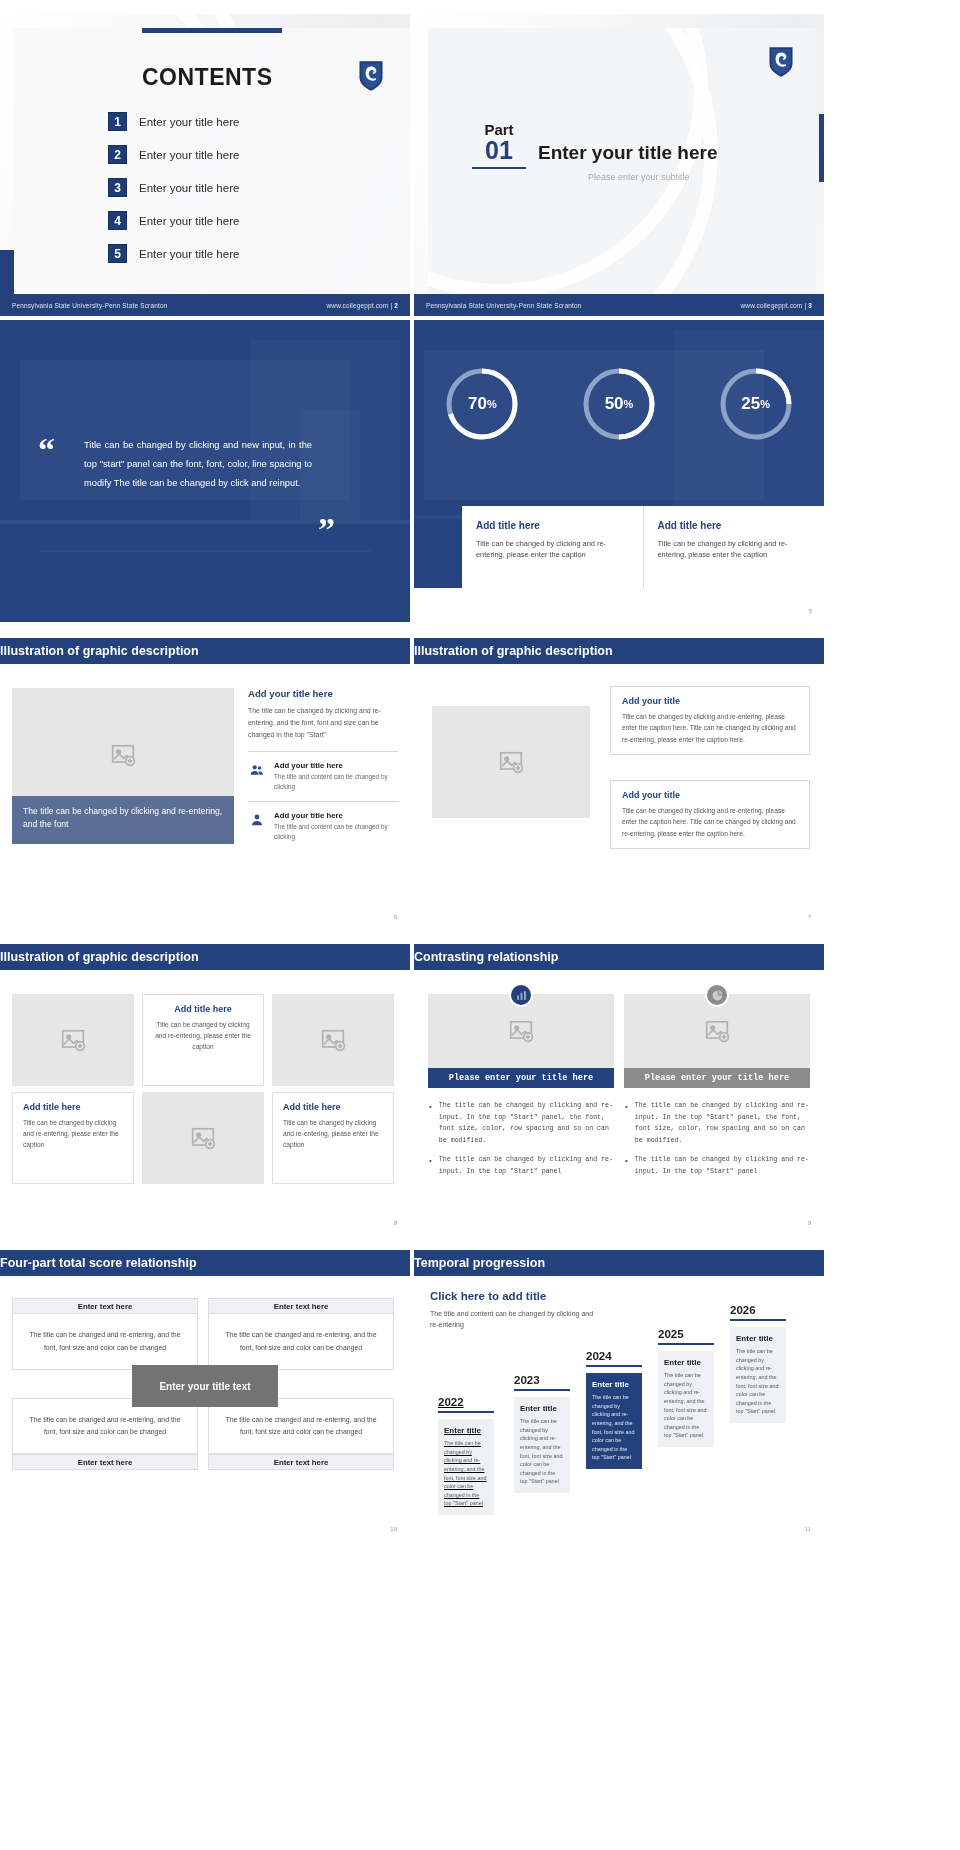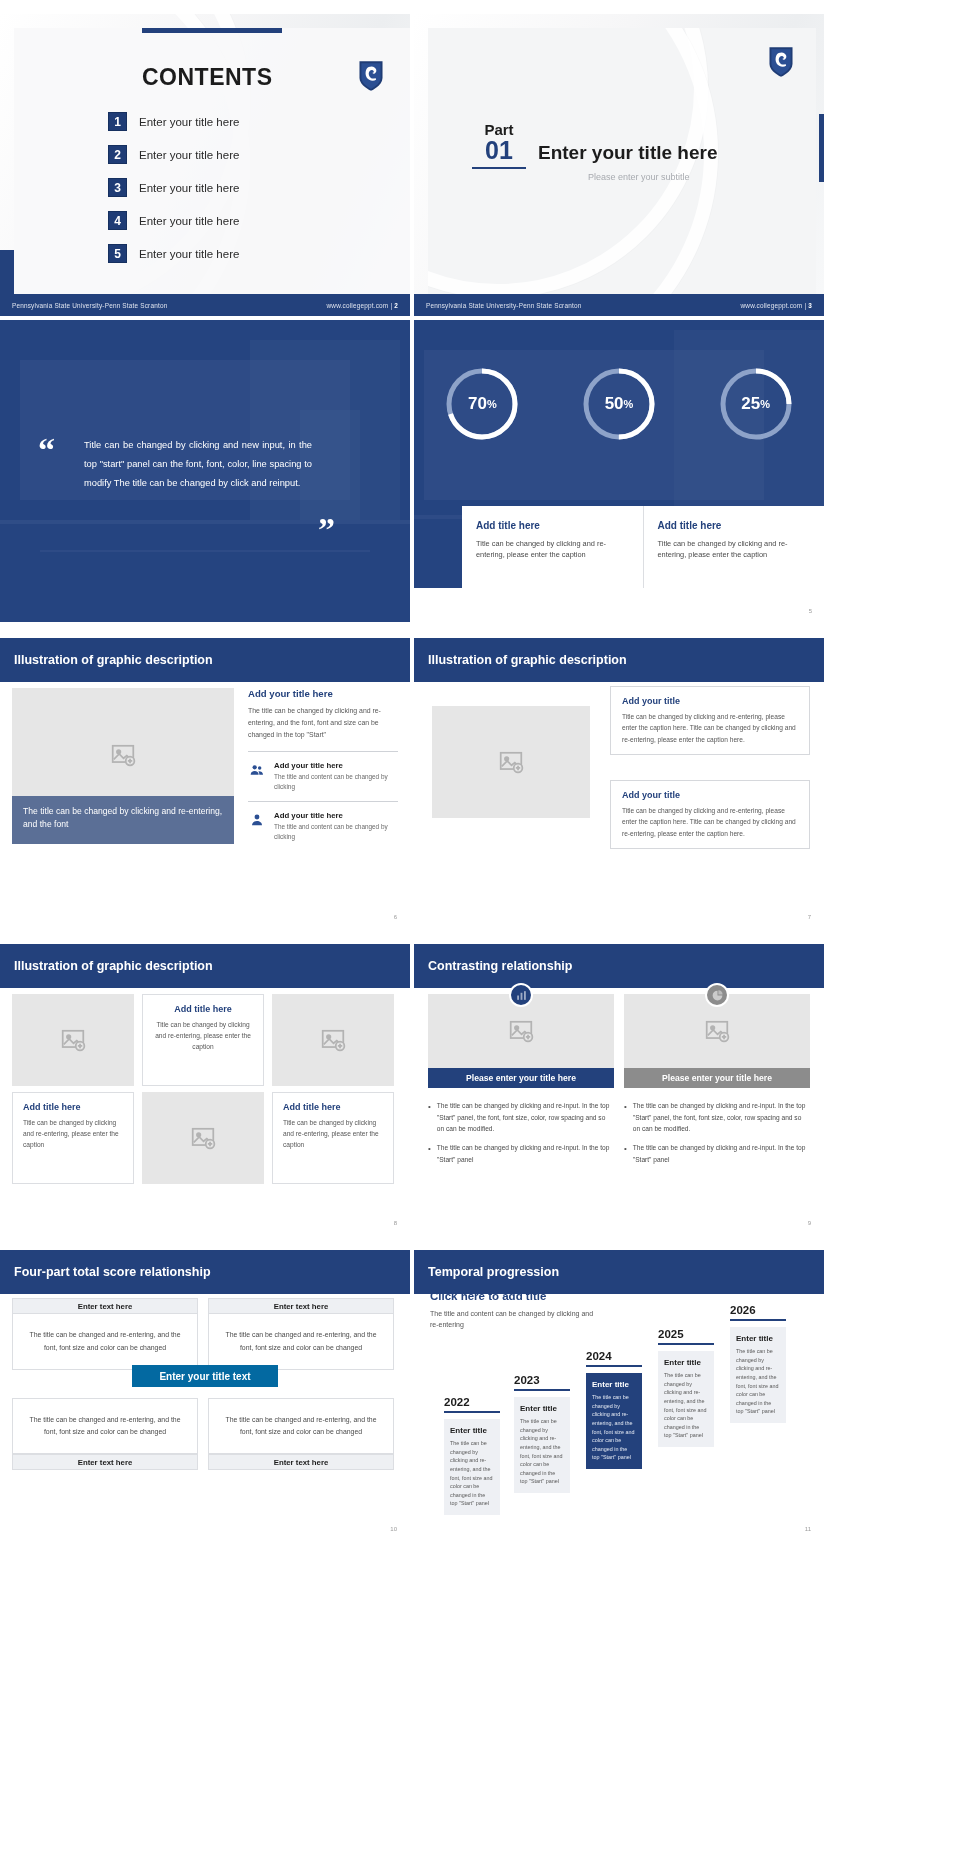--- a/index.html
+++ b/index.html
@@ -89,22 +89,22 @@
     display:flex; z-index:3;
   }
   .s5-col{ flex:1; padding:14px 14px 0 14px;}
   .s5-col + .s5-col{ border-left:1px solid #dcdee2;}
   .s5-col h4{ font-size:10px; color:#23417c; margin-bottom:7px;}
   .s5-col p{ font-size:7.4px; color:#4a4a4a; line-height:1.55;}
   .s5-pg{ position:absolute; right:12px; bottom:8px; font-size:6px; color:#9a9a9a; z-index:4;}
 
   
   .hdr{
-    position:absolute; left:0; right:0; top:12px; height:44px; background:#23417c;
-    color:#fff; font-size:12.5px; font-weight:bold; display:flex; align-items:center; padding-left:14px;
+    position:absolute; left:0; right:0; top:12px; height:26px; background:#23417c;
+    color:#fff; font-size:12.5px; font-weight:bold; display:flex; align-items:center; 
   }
   .pgnum{ position:absolute; right:13px; bottom:8px; font-size:6px; color:#9a9a9a;}
   .ph{ background:#e6e6e6; display:flex; align-items:center; justify-content:center;}
   .ph svg{ width:26px; height:26px; opacity:.55;}
 
   
   .s6-img{ position:absolute; left:12px; top:62px; width:222px; height:134px;}
   .s6-cap{
     position:absolute; left:12px; top:170px; width:222px; height:48px; background:#5b6f96;
     color:#fff; font-size:8.6px; line-height:1.55; padding:9px 11px;
@@ -125,38 +125,38 @@
   .s7-box h4{ font-size:9px; color:#23417c; margin-bottom:5px;}
   .s7-box p{ font-size:6.6px; color:#575757; line-height:1.72;}
   .s8-box{ border:1px solid #dcdee2; background:#fff; padding:9px 10px;}
   .s8-box h4{ font-size:9px; color:#23417c; margin-bottom:5px;}
   .s8-box p{ font-size:6.6px; color:#575757; line-height:1.7;}
   .s8-c{ border:1px solid #dcdee2; background:#fff; padding:9px 10px; text-align:center;}
   .s8-c h4{ font-size:9px; color:#23417c; margin-bottom:5px;}
   .s8-c p{ font-size:6.6px; color:#575757; line-height:1.7;}
 
   
-  .s9-col{ position:absolute; top:62px; width:186px;}
+  .s9-col{ position:absolute; top:62px; width:186px;font-family:Liberation Mono, monospace;}
   .s9-img{ width:100%; height:74px;}
   .s9-bar{ height:20px; display:flex; align-items:center; justify-content:center; color:#fff; font-size:8.6px; font-weight:bold;}
   .s9-badge{ position:absolute; top:-11px; left:50%; transform:translateX(-50%); width:24px; height:24px; border-radius:50%;
              display:flex; align-items:center; justify-content:center; border:2px solid #fff; z-index:5;}
   .s9-badge svg{ width:13px; height:13px;}
   .s9-ul{ margin-top:12px;}
   .s9-li{ display:flex; gap:6px; margin-bottom:7px;}
   .s9-li .dot{ font-size:8px; color:#555; line-height:1.7;}
   .s9-li p{ font-size:6.6px; color:#4a4a4a; line-height:1.78;}
 
   
   .s10-top{ position:absolute; height:16px; background:#eef0f3; border:1px solid #dcdee2;
             display:flex; align-items:center; justify-content:center; font-size:7.8px; font-weight:bold; color:#1c1c1c;}
   .s10-txt{ position:absolute; border:1px solid #dcdee2; border-top:none; background:#fff;
             display:flex; align-items:center; justify-content:center; text-align:center;
             font-size:6.9px; color:#4a4a4a; line-height:1.75; padding:6px 10px;}
-  .s10-center{ position:absolute; left:132px; top:127px; width:146px; height:22px; background:#0369a1; color:#fff;
+  .s10-center{ position:absolute; left:132px; top:127px; width:146px; height:42px; background:#737373; color:#fff;
                display:flex; align-items:center; justify-content:center; font-size:10px; font-weight:bold; z-index:4;}
 
   
   .s11-h{ position:absolute; left:16px; top:52px; font-size:11.5px; font-weight:bold; color:#23417c;}
   .s11-p{ position:absolute; left:16px; top:70px; width:170px; font-size:7px; color:#555; line-height:1.6;}
   .s11-step{ position:absolute; width:56px;}
   .s11-yr{ font-size:11.5px; font-weight:bold; color:#1c1c1c; margin-bottom:3px;}
   .s11-rule{ height:2px; background:#23417c; margin-bottom:6px;}
   .s11-card{ background:#eef0f4; padding:7px 6px;}
   .s11-card.blue{ background:#23417c;}
@@ -503,21 +503,21 @@
     <div class="s10-txt" style="left:208px;top:160px;width:186px;height:56px;border-top:1px solid #dcdee2;">The title can be changed and re-entering, and the font, font size and color can be changed</div>
     <div class="s10-top" style="left:208px;top:216px;width:186px;">Enter text here</div>
     <div class="pgnum">10</div>
   </div>
 
   <div class="slide">
     <div class="hdr">Temporal progression</div>
     <div class="s11-h">Click here to add title</div>
     <div class="s11-p">The title and content can be changed by clicking and re-entering</div>
 
-    <div class="s11-step" style="left:30px;top:158px;">
+    <div class="s11-step" style="left:24px;top:158px;text-decoration:underline;">
       <div class="s11-yr">2022</div>
       <div class="s11-rule"></div>
       <div class="s11-card">
         <h5>Enter title</h5>
         <p>The title can be changed by clicking and re-entering, and the font, font size and color can be changed in the top "Start" panel</p>
       </div>
     </div>
     <div class="s11-step" style="left:100px;top:136px;">
       <div class="s11-yr">2023</div>
       <div class="s11-rule"></div>

